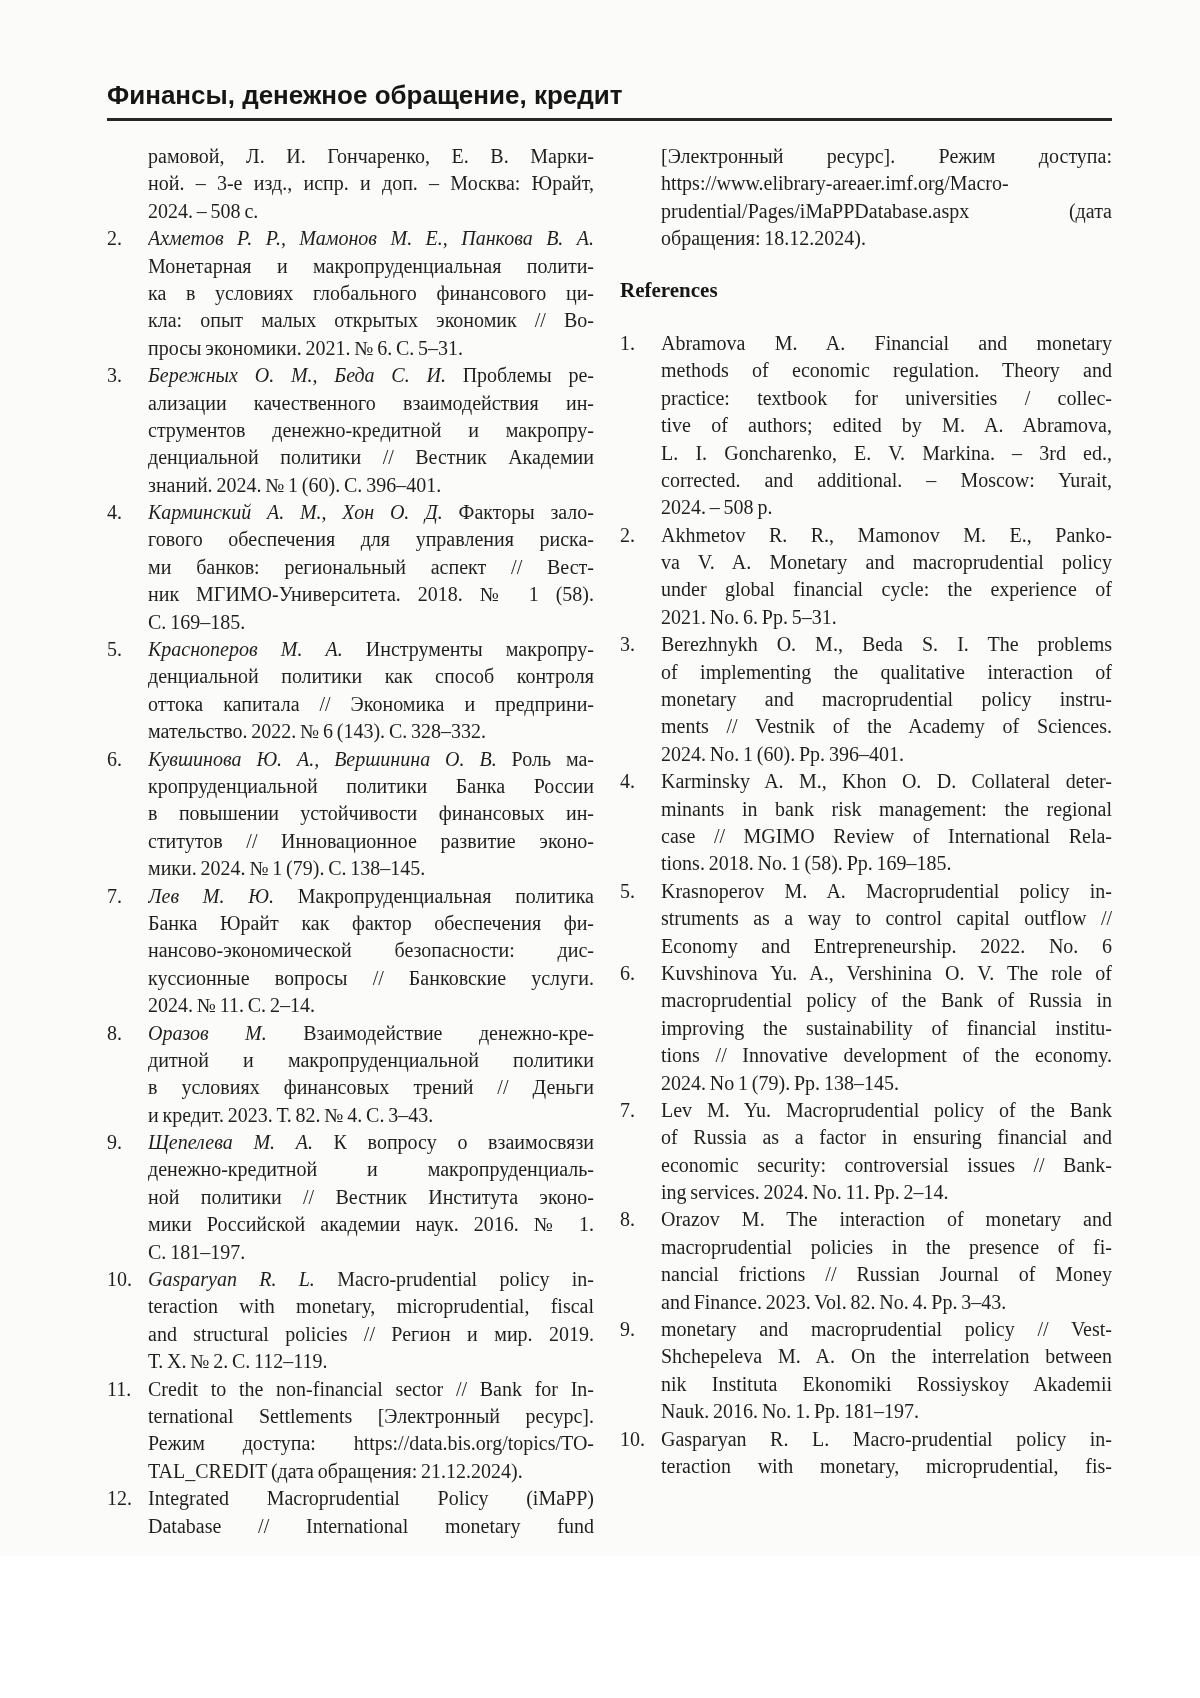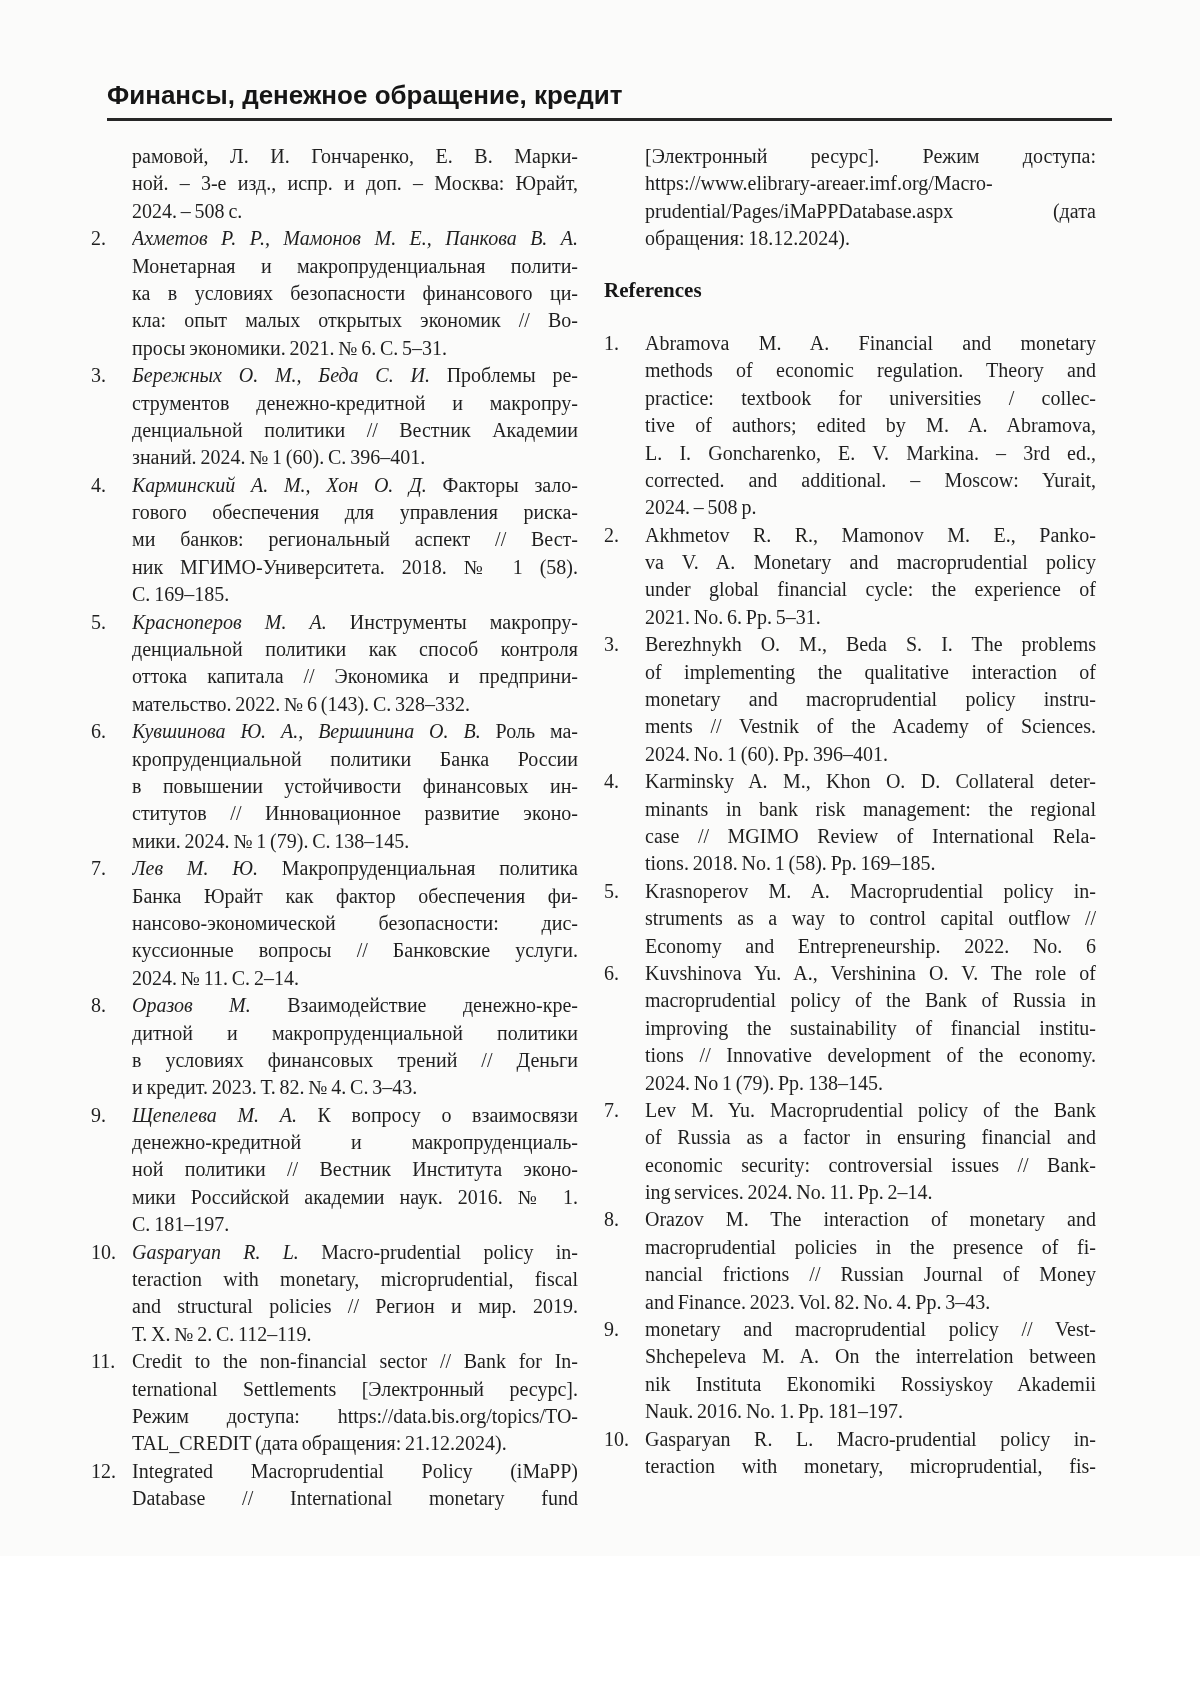--- a/index.html
+++ b/index.html
@@ -3,21 +3,21 @@
 <meta charset="utf-8">
 <style>
   html,body{margin:0;padding:0;background:#ffffff;}
   .page{position:relative;width:1200px;height:1556px;background:#fbfbfa;color:#1f1f1f;
         font-family:"Liberation Serif",serif;overflow:hidden;}
   .header-title{position:absolute;left:107px;top:80px;
         font-family:"Liberation Sans",sans-serif;font-weight:bold;font-size:26px;color:#161616;}
   .rule{position:absolute;left:107px;right:88px;height:3px;background:#262626;}
   .header-rule{top:118px;}
   .footer-rule{top:1574px;}
-  .columns{position:absolute;left:91px;top:143px;width:1005px;display:flex;gap:26px;}
+  .columns{position:absolute;left:107px;top:143px;width:1005px;display:flex;gap:26px;}
   .col{font-size:20px;line-height:27.4px;}
   .col-left{width:487px;}
   .col-right{width:492px;}
   .ref{position:relative;padding-left:41px;}
   .ref-num{position:absolute;left:0;top:0;}
   .ln{text-align:justify;text-align-last:justify;word-spacing:-1.2px;height:27.4px;overflow:hidden;}
   .ln.last{text-align-last:left;}
   .ln.last.jl{text-align-last:justify;}
   .refs-heading{font-weight:bold;font-size:21px;margin:24px 0 26px 0;color:#161616;}
   .footer-row{position:absolute;left:107px;right:88px;top:1592px;display:flex;
@@ -36,27 +36,28 @@
         <div class="ref">
           <span class="ref-num"></span>
           <div class="ln">рамовой, Л. И. Гончаренко, Е. В. Марки-</div>
           <div class="ln">ной. – 3-е изд., испр. и доп. – Москва: Юрайт,</div>
           <div class="ln last">2024. – 508 с.</div>
         </div>
         <div class="ref">
           <span class="ref-num">2.</span>
           <div class="ln"><i>Ахметов Р. Р., Мамонов М. Е., Панкова В. А.</i></div>
           <div class="ln">Монетарная и макропруденциальная полити-</div>
-          <div class="ln">ка в условиях безопасности финансового ци-</div>
+          <div class="ln">ка в условиях глобального финансового ци-</div>
           <div class="ln">кла: опыт малых открытых экономик // Во-</div>
           <div class="ln last">просы экономики. 2021. № 6. С. 5–31.</div>
         </div>
         <div class="ref">
           <span class="ref-num">3.</span>
           <div class="ln"><i>Бережных О. М., Беда С. И.</i> Проблемы ре-</div>
+          <div class="ln">ализации качественного взаимодействия ин-</div>
           <div class="ln">струментов денежно-кредитной и макропру-</div>
           <div class="ln">денциальной политики // Вестник Академии</div>
           <div class="ln last">знаний. 2024. № 1 (60). С. 396–401.</div>
         </div>
         <div class="ref">
           <span class="ref-num">4.</span>
           <div class="ln"><i>Карминский А. М., Хон О. Д.</i> Факторы зало-</div>
           <div class="ln">гового обеспечения для управления риска-</div>
           <div class="ln">ми банков: региональный аспект // Вест-</div>
           <div class="ln">ник МГИМО-Университета. 2018. № 1 (58).</div>

